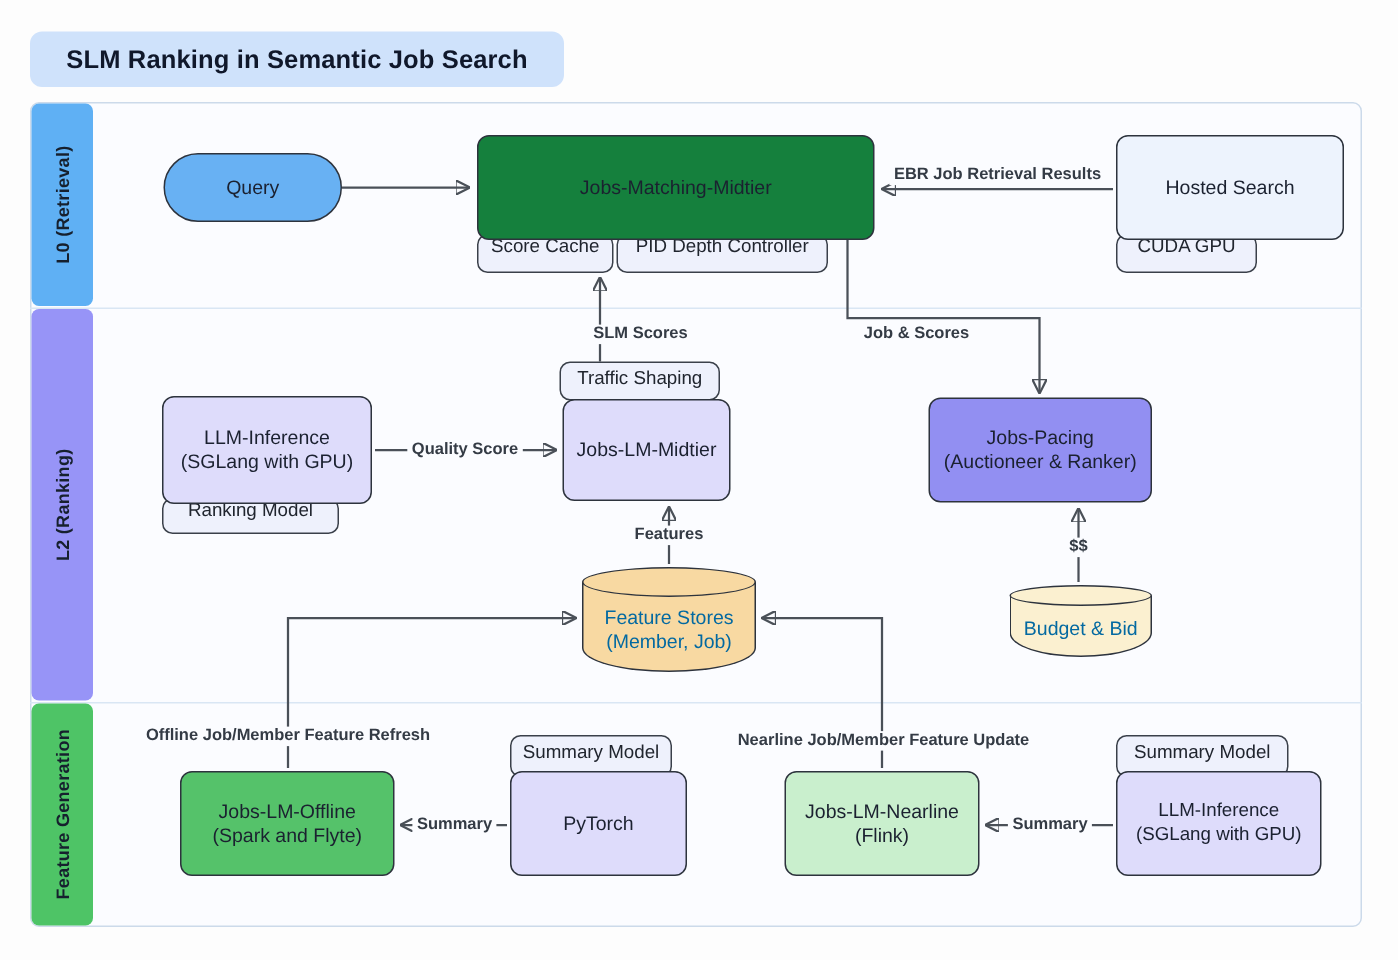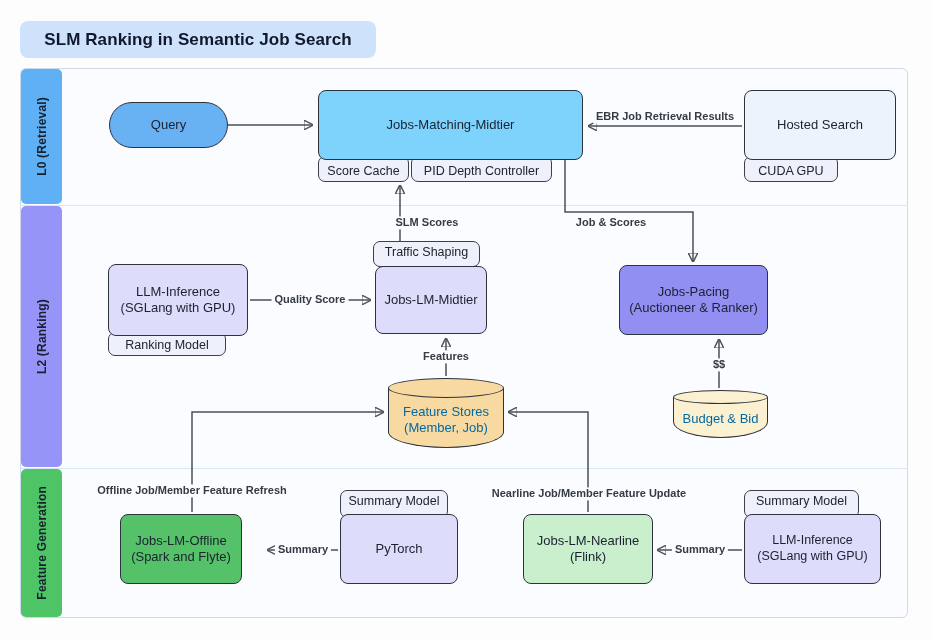--- a/index.html
+++ b/index.html
@@ -46,31 +46,31 @@
 
   
   .node {
     position: absolute; z-index: 3;
     border: 1.6px solid #2d333d; border-radius: 8px;
     display: flex; flex-direction: column; align-items: center; justify-content: center;
     font-size: 13px; color: #1b2130; text-align: center; line-height: 1.25;
   }
   .node .l2line { font-size: 13px; }
   .stadium { border-radius: 23px; background: #68b1f3; }
-  .fill-lightblue { background: #7dd3fc; justify-content: center; }
+  .fill-lightblue { background: #15803d; justify-content: center; }
   .fill-paleblue  { background: #edf3fd; }
   .fill-lavender  { background: #dedcfb; }
   .fill-purple    { background: #928ff2; }
   .fill-green     { background: #55c26a; }
   .fill-palegreen { background: #c9efcd; }
 
   .badge {
     position: absolute; z-index: 2;
     background: #eef1fc; border: 1.6px solid #3a404a; border-radius: 7px;
-    display: flex; align-items: flex-end; justify-content: center;
+    display: flex; align-items: flex-start; justify-content: center;
     font-size: 12.5px; color: #20252e; padding-bottom: 3px;
   }
   .badge.above { align-items: flex-start; padding-bottom: 0; padding-top: 3px; }
 
   
   .cyl { position: absolute; z-index: 3; }
   .cyl .cyl-body {
     position: absolute; left: 0; right: 0;
     border: 1.6px solid #2d333d; border-top: none;
     border-radius: 0 0 50% 50% / 0 0 16px 16px;
@@ -185,21 +185,21 @@
   </div>
 
   <div class="cyl cyl-cream" style="left:673px; top:390px; width:95px; height:48px;">
     <div class="cyl-body" style="top:7px; bottom:0;"></div>
     <div class="cyl-top" style="height:14px;"></div>
     <div class="cyl-label" style="top:10px; bottom:0;">
       <div>Budget &amp; Bid</div>
     </div>
   </div>
 
-  <div class="node fill-green" style="left:120px; top:514px; width:122px; height:70px;">
+  <div class="node fill-green" style="left:120px; top:514px; width:143px; height:70px;">
     <div class="l2line">Jobs-LM-Offline</div>
     <div class="l2line">(Spark and Flyte)</div>
   </div>
 
   <div class="badge above" style="left:340px; top:490px; width:108px; height:28px;">
     <span>Summary Model</span>
   </div>
   <div class="node fill-lavender" style="left:340px; top:514px; width:118px; height:70px;">
     <div>PyTorch</div>
   </div>

